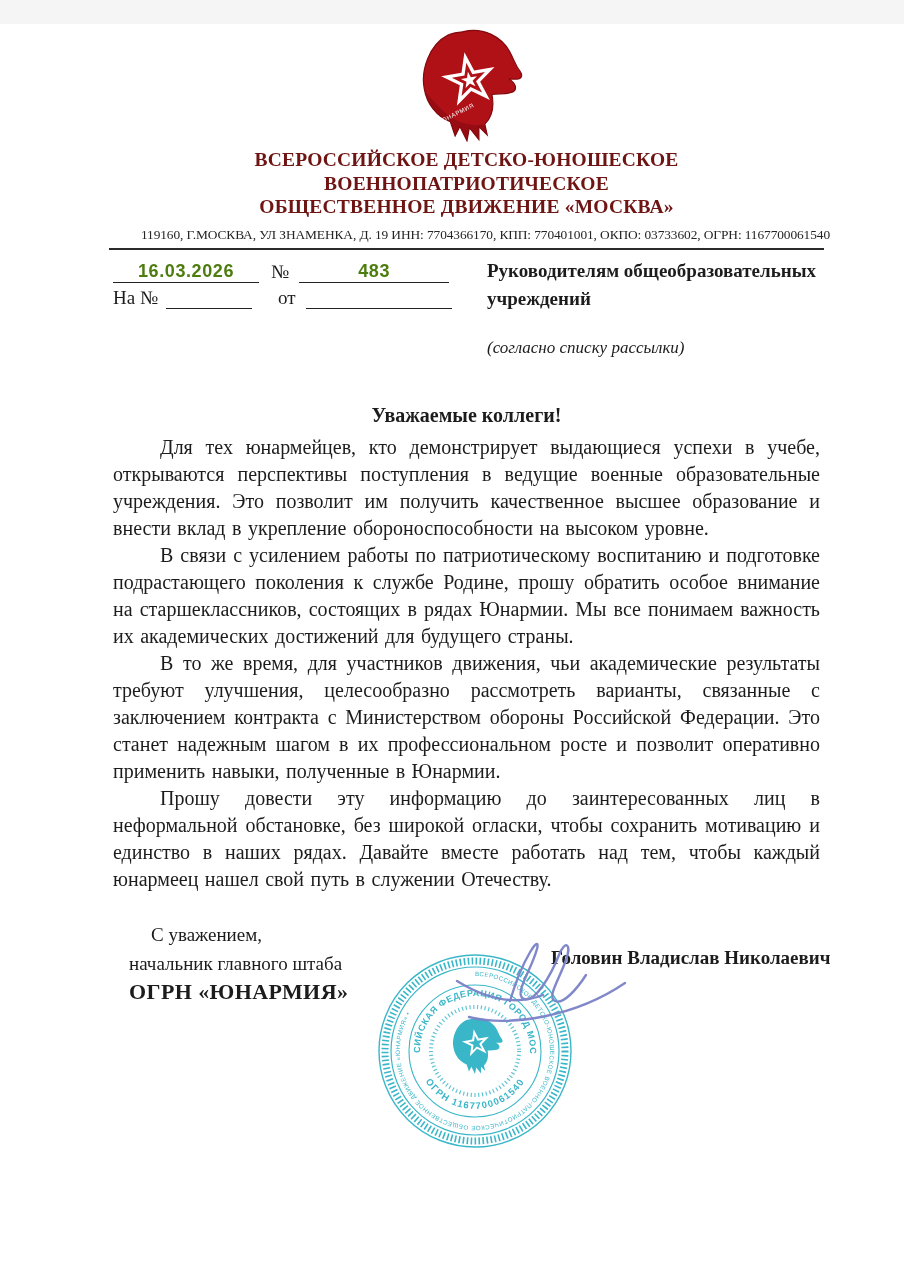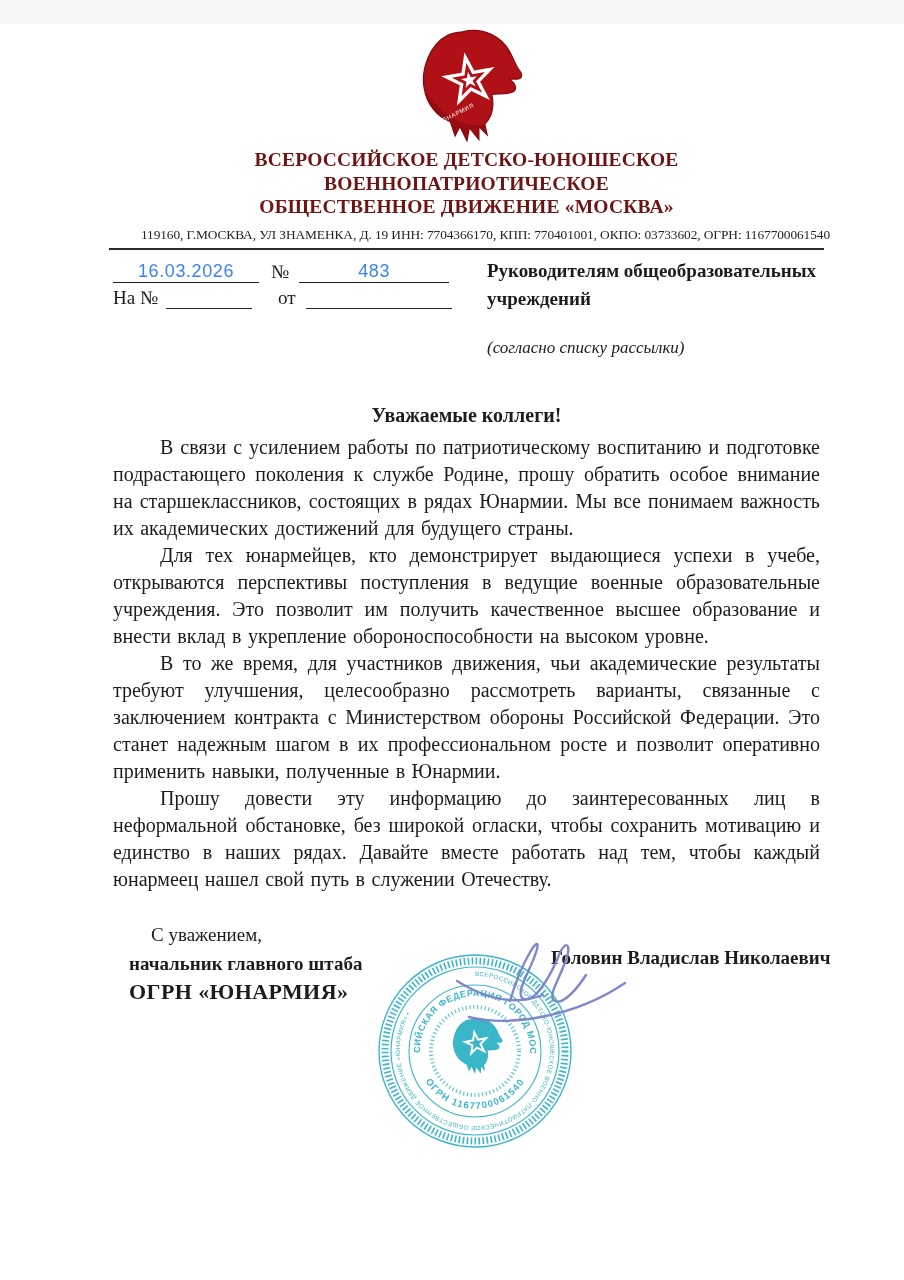--- a/index.html
+++ b/index.html
@@ -22,21 +22,21 @@
     margin:8px -10px 0 -10px; white-space:nowrap; color:#242424;
   }
   .separator-rule { border:0; border-top:2.6px solid #2b2b2b; margin:5px -4px 0 -4px; }
 
   .ref-row { display:flex; margin-top:7px; }
   .ref-block { width:368px; font-size:19px; }
   .ref-line { display:flex; align-items:flex-end; height:26px; }
   .u { border-bottom:1.7px solid #222; text-align:center; display:inline-block; }
   .val {
     font-family:"Liberation Sans","DejaVu Sans",sans-serif;
-    font-weight:normal; font-size:18px; letter-spacing:0.6px; color:#3b82f6;
+    font-weight:bold; font-size:18px; letter-spacing:0.6px; color:#4d7c0f;
   }
   .u-date { width:146px; }
   .u-num  { width:150px; }
   .u-blank-s { width:86px; }
   .u-blank-l { width:146px; }
   .ref-sign { margin:0 10px 0 12px; }
   .ref-prefix { margin-right:8px; }
   .ref-from { margin:0 10px 0 26px; }
 
   .recipient-block { margin-left:auto; width:333px; }
@@ -44,21 +44,21 @@
   .recipient-note { margin-top:25px; font-size:17px;font-style:italic; }
 
   .salutation { margin-top:46px; text-align:center; font-weight:bold; font-size:20px; }
 
   .letter-body { margin-top:7px; font-size:20px; line-height:27px; text-align:justify; word-spacing:1.5px; }
   .letter-body p { margin:0; text-indent:47px; }
 
   .sig-section { position:relative; margin-top:30px; height:240px; }
   .sig-left { font-size:19px; padding-left:16px; line-height:24px; }
   .sig-closing { padding-left:22px; }
-  .sig-pos1 { font-weight:bold; margin-top:5px; }
+  .sig-pos1 { font-weight:normal; margin-top:5px; }
   .sig-pos2 { font-weight:bold; font-size:22px; margin-top:4px; letter-spacing:0.4px; }
   .signer-name { position:absolute; left:438px; top:24px; width:280px; font-weight:bold; font-size:19px; }
 
   .stamp-svg { position:absolute; left:262px; top:28px; width:200px; height:200px; opacity:0.92; }
   .scribble-svg { position:absolute; left:342px; top:0; width:210px; height:125px; }
 </style>
 </head>
 <body>
 
 <div class="page">
@@ -107,22 +107,22 @@
       </div>
       <div class="recipient-block">
         <div class="recipient-to">Руководителям общеобразовательных учреждений</div>
         <div class="recipient-note">(согласно списку рассылки)</div>
       </div>
     </div>
 
     <div class="salutation">Уважаемые коллеги!</div>
 
     <div class="letter-body">
+      <p>Для тех юнармейцев, кто демонстрирует выдающиеся успехи в учебе, открываются перспективы поступления в ведущие военные образовательные учреждения. Это позволит им получить качественное высшее образование и внести вклад в укрепление обороноспособности на высоком уровне.</p>
       <p>В связи с усилением работы по патриотическому воспитанию и подготовке подрастающего поколения к службе Родине, прошу обратить особое внимание на старшеклассников, состоящих в рядах Юнармии. Мы все понимаем важность их академических достижений для будущего страны.</p>
-      <p>Для тех юнармейцев, кто демонстрирует выдающиеся успехи в учебе, открываются перспективы поступления в ведущие военные образовательные учреждения. Это позволит им получить качественное высшее образование и внести вклад в укрепление обороноспособности на высоком уровне.</p>
       <p>В то же время, для участников движения, чьи академические результаты требуют улучшения, целесообразно рассмотреть варианты, связанные с заключением контракта с Министерством обороны Российской Федерации. Это станет надежным шагом в их профессиональном росте и позволит оперативно применить навыки, полученные в Юнармии.</p>
       <p>Прошу довести эту информацию до заинтересованных лиц в неформальной обстановке, без широкой огласки, чтобы сохранить мотивацию и единство в наших рядах. Давайте вместе работать над тем, чтобы каждый юнармеец нашел свой путь в служении Отечеству.</p>
     </div>
 
     <div class="sig-section">
       <div class="sig-left">
         <div class="sig-closing">С уважением,</div>
         <div class="sig-pos1">начальник главного штаба</div>
         <div class="sig-pos2">ОГРН «ЮНАРМИЯ»</div>
       </div>

